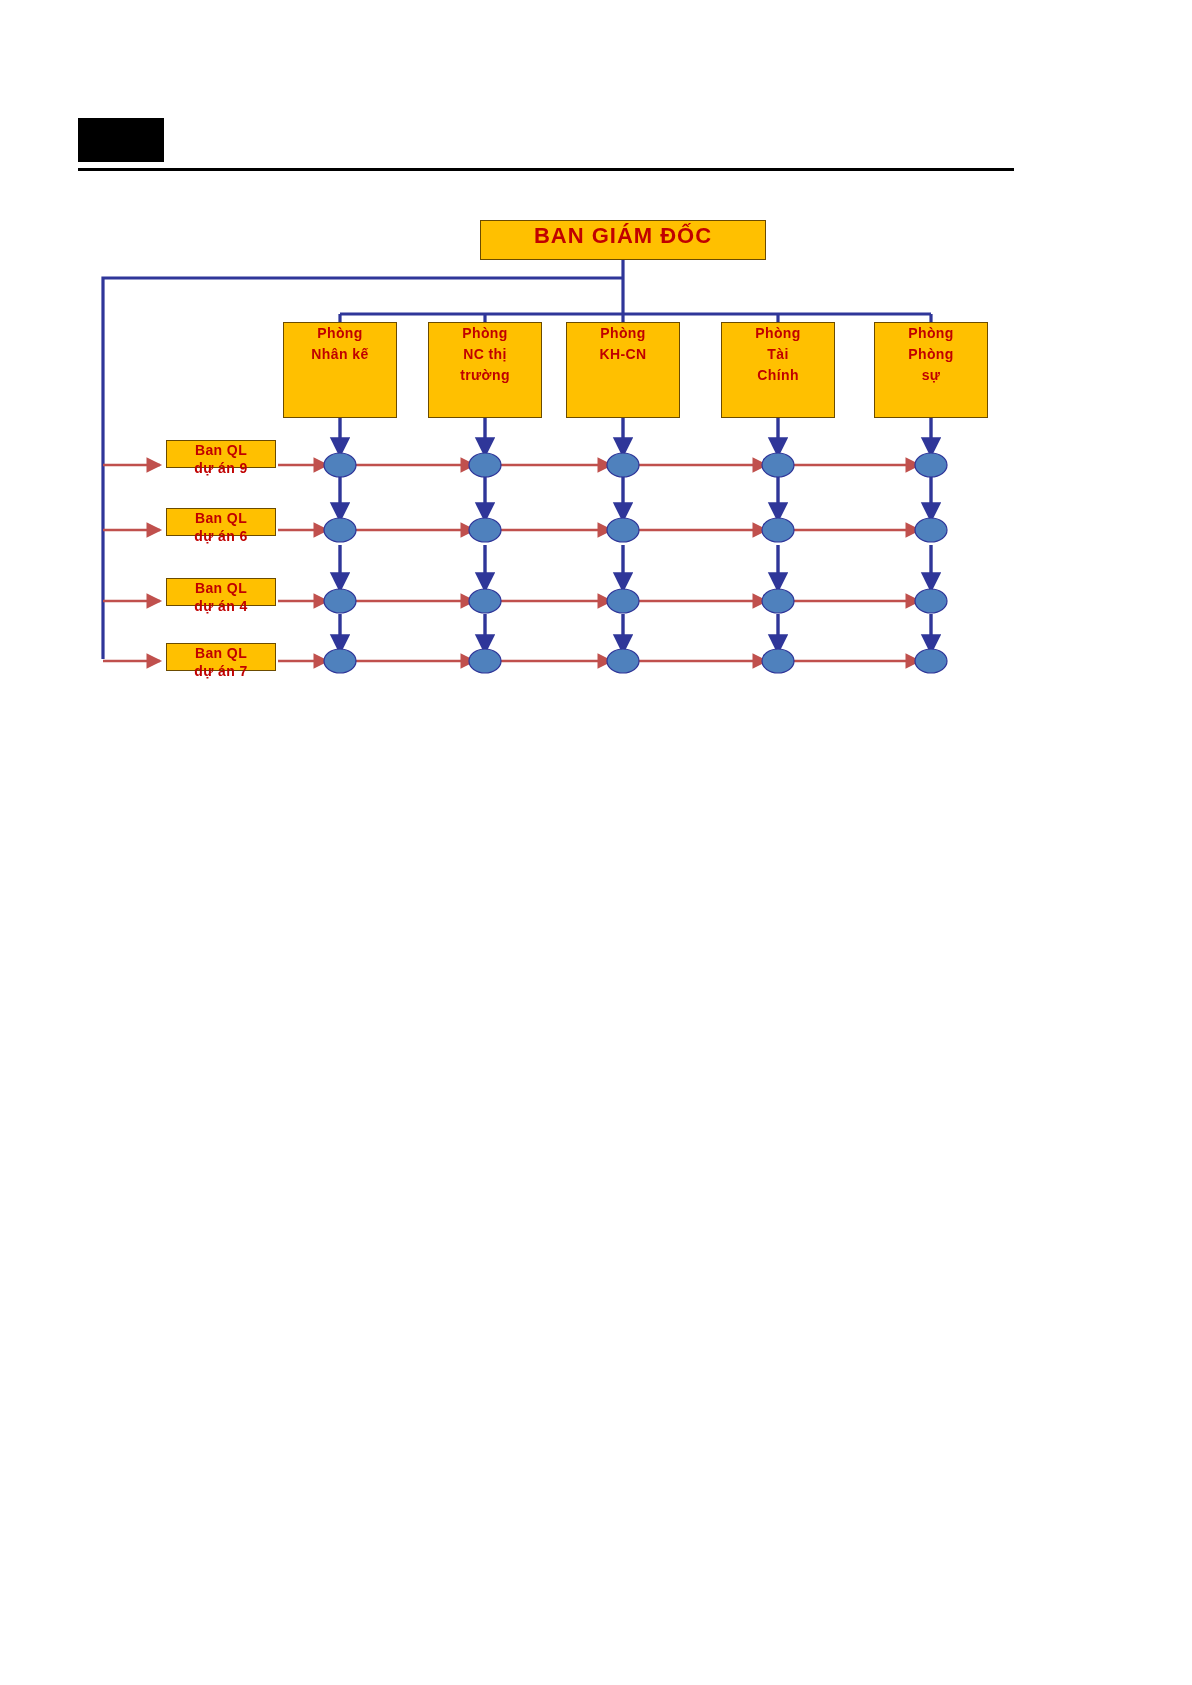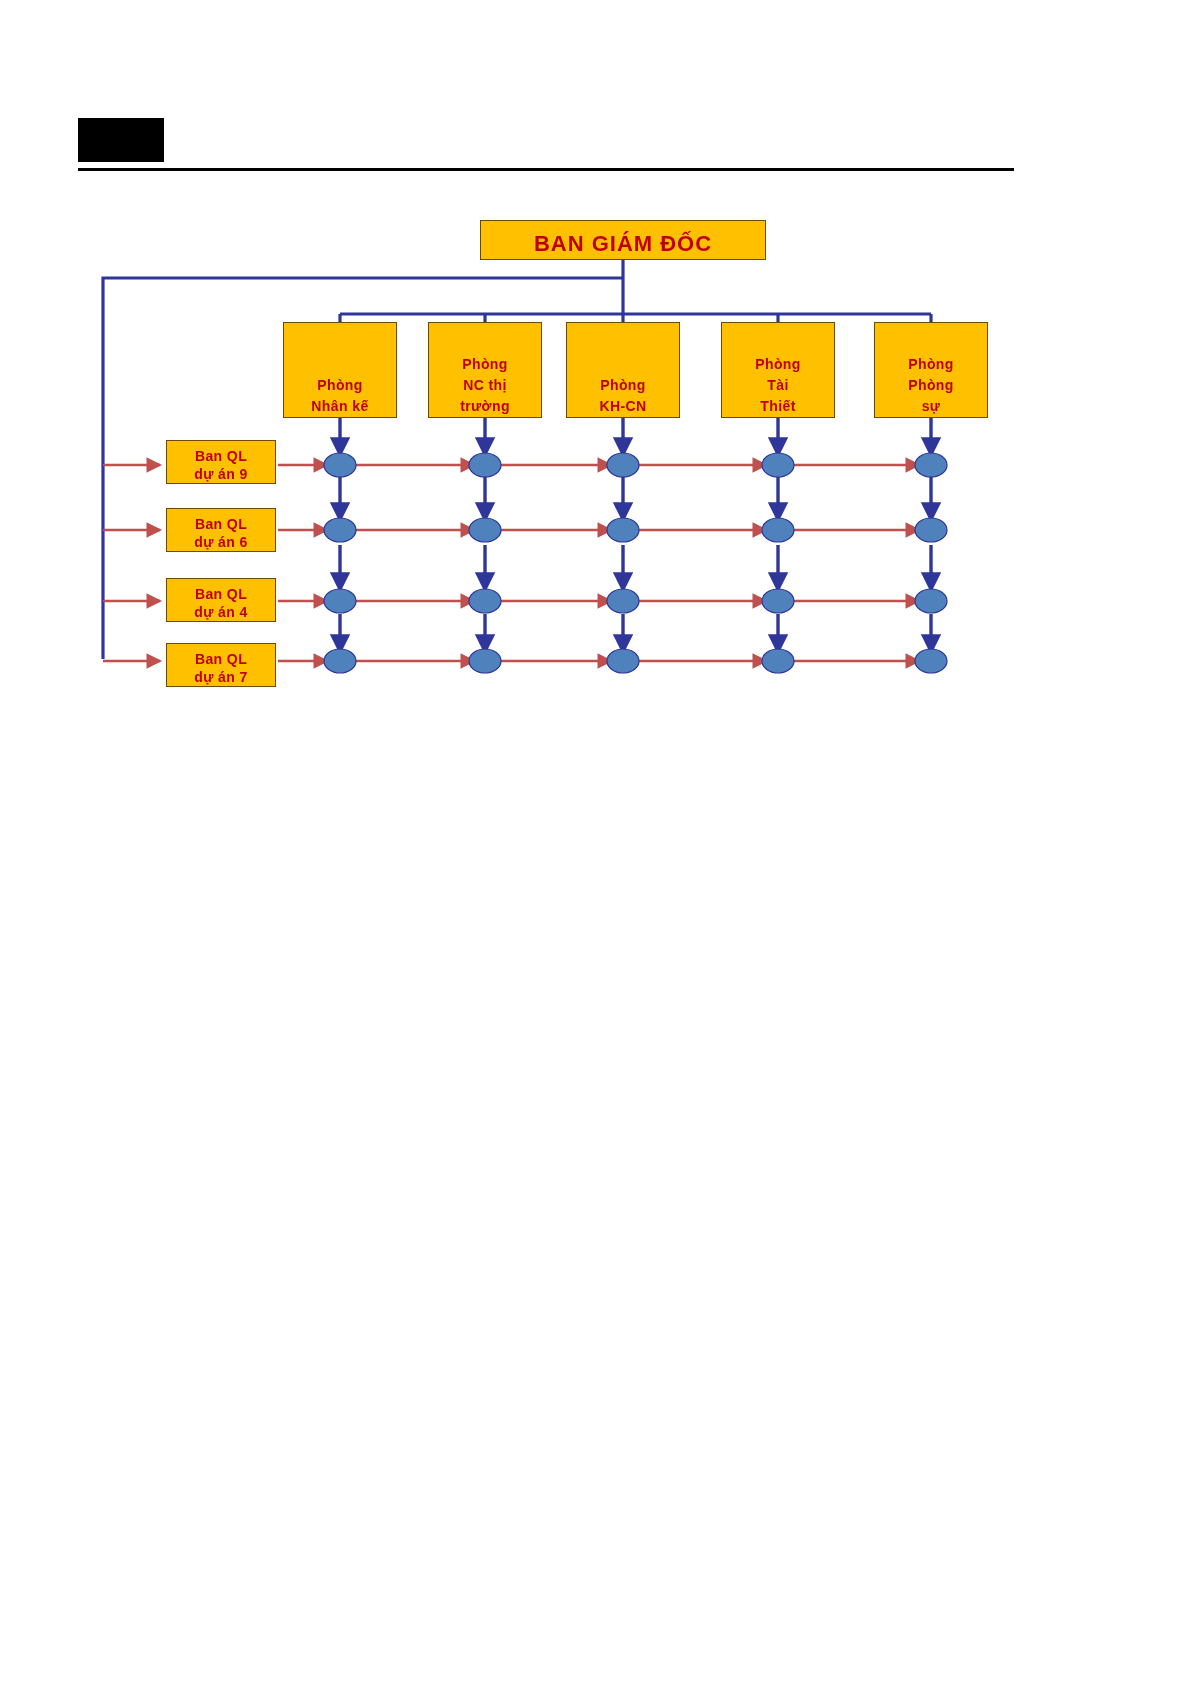--- a/index.html
+++ b/index.html
@@ -51,21 +51,21 @@
 
   .node {
     position: absolute;
     background: #FFC000;
     border: 1px solid #6b4b00;
     color: #C00000;
     font-weight: bold;
     display: flex;
     flex-direction: column;
     align-items: center;
-    justify-content: flex-end;
+    justify-content: flex-start;
     text-align: center;
     box-sizing: border-box;
     letter-spacing: 0.4px;
     z-index: 3;
   }
   .node .line { display: block; line-height: 1.35; white-space: nowrap; }
 
   #top-node {
     left: 480px;
     top: 220px;
@@ -77,21 +77,21 @@
 
   .dept-node {
     width: 114px;
     height: 96px;
     font-size: 14px;
   }
   .dept-node .line { line-height: 1.5; }
 
   .team-node {
     width: 110px;
-    height: 44px;
+    height: 28px;
     font-size: 14px;
   }
   .team-node .line { line-height: 1.3; }
 </style>
 </head>
 <body>
 
 <div id="header-block"></div>
 <div id="header-rule"></div>
 
@@ -226,21 +226,21 @@
   </div>
 
   <div class="node dept-node" style="left:566px; top:322px;">
     <span class="line">Phòng</span>
     <span class="line">KH-CN</span>
   </div>
 
   <div class="node dept-node" style="left:721px; top:322px;">
     <span class="line">Phòng</span>
     <span class="line">Tài</span>
-    <span class="line">Thiết</span>
+    <span class="line">Chính</span>
   </div>
 
   <div class="node dept-node" style="left:874px; top:322px;">
     <span class="line">Phòng</span>
     <span class="line">Phòng</span>
     <span class="line">sự</span>
   </div>
 
   <div class="node team-node" style="left:166px; top:440px;">
     <span class="line">Ban QL</span>

